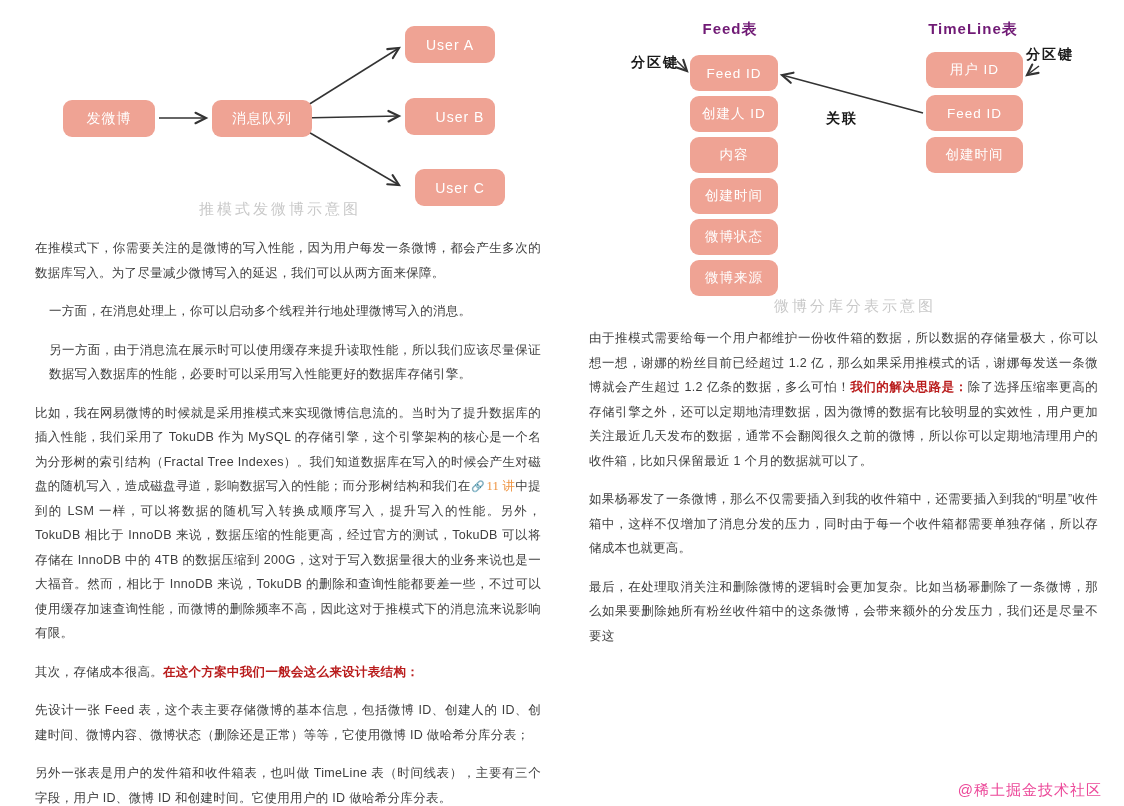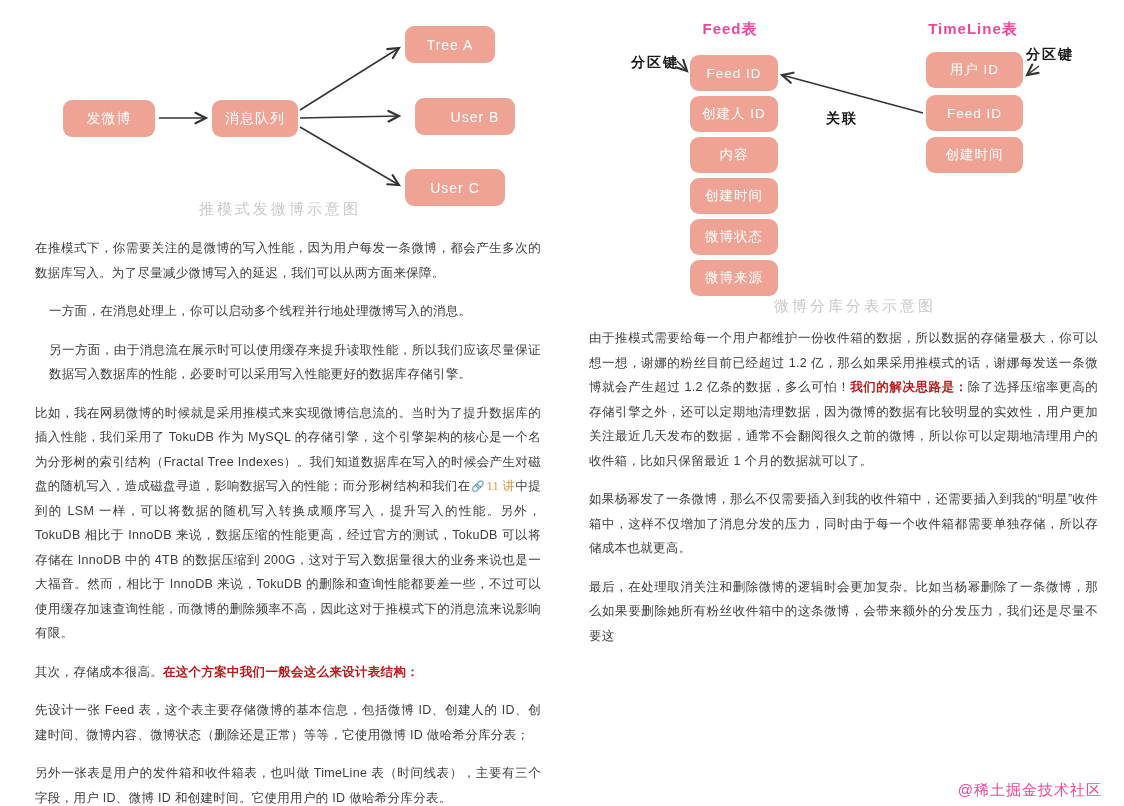--- a/index.html
+++ b/index.html
@@ -57,21 +57,21 @@
 
   .caption {
     position: absolute;
     color: #c9c9c9;
     font-size: 15px;
     letter-spacing: 3px;
     white-space: nowrap;
   }
   .tbl-title {
     position: absolute;
-    color: #ec4899;
+    color: #701a75;
     font-size: 15px;
     font-weight: bold;
     letter-spacing: 1px;
     text-align: center;
     white-space: nowrap;
   }
   .lbl {
     position: absolute;
     color: #1a1a1a;
     font-size: 14px;
@@ -103,24 +103,24 @@
           <marker id="ah1" markerWidth="10" markerHeight="10" refX="8" refY="4.5" orient="auto">
             <path d="M1,1 L8,4.5 L1,8" fill="none" stroke="#333" stroke-width="1.4" stroke-linecap="round"></path>
           </marker>
         </defs>
         <line x1="124" y1="104" x2="171" y2="104" stroke="#333" stroke-width="1.5" marker-end="url(#ah1)"></line>
         <line x1="265" y1="96" x2="364" y2="34" stroke="#333" stroke-width="1.5" marker-end="url(#ah1)"></line>
         <line x1="265" y1="104" x2="364" y2="102" stroke="#333" stroke-width="1.5" marker-end="url(#ah1)"></line>
         <line x1="265" y1="113" x2="364" y2="171" stroke="#333" stroke-width="1.5" marker-end="url(#ah1)"></line>
       </svg>
       <div class="dbox" style="left:28px;top:86px;width:92px;height:37px;">发微博</div>
-      <div class="dbox" style="left:177px;top:86px;width:86px;height:37px;">消息队列</div>
-      <div class="dbox" style="left:370px;top:12px;width:90px;height:37px;">Tree A</div>
-      <div class="dbox" style="left:380px;top:84px;width:100px;height:37px;padding-left:20px;">User B</div>
-      <div class="dbox" style="left:370px;top:155px;width:100px;height:37px;">User C</div>
+      <div class="dbox" style="left:177px;top:86px;width:100px;height:37px;">消息队列</div>
+      <div class="dbox" style="left:370px;top:12px;width:90px;height:37px;">User A</div>
+      <div class="dbox" style="left:370px;top:84px;width:90px;height:37px;padding-left:20px;">User B</div>
+      <div class="dbox" style="left:380px;top:155px;width:90px;height:37px;">User C</div>
       <div class="caption" style="left:164px;top:186px;">推模式发微博示意图</div>
     </div>
 
     <p class="body">
       <span>在推模式下，你需要关注的是微博的写入性能，因为用户每发一条微博，都会产生多次的数据库写入。为了尽量减少微博写入的延迟，我们可以从两方面来保障。</span>
     </p>
 
     <p class="body indent mb-sm">
       <span>一方面，在消息处理上，你可以启动多个线程并行地处理微博写入的消息。</span>
     </p>

